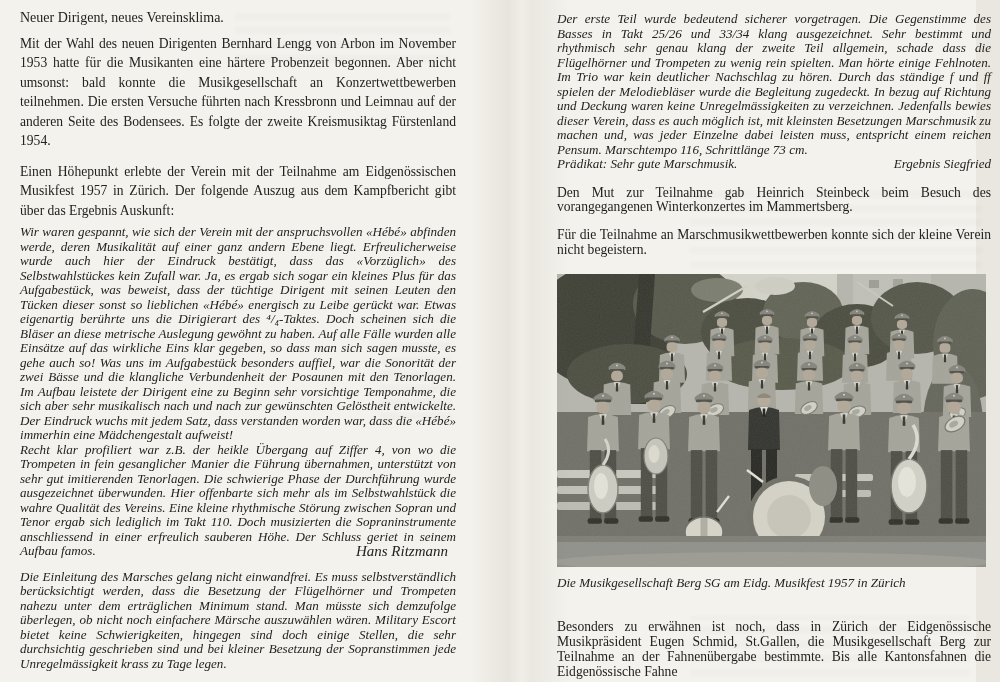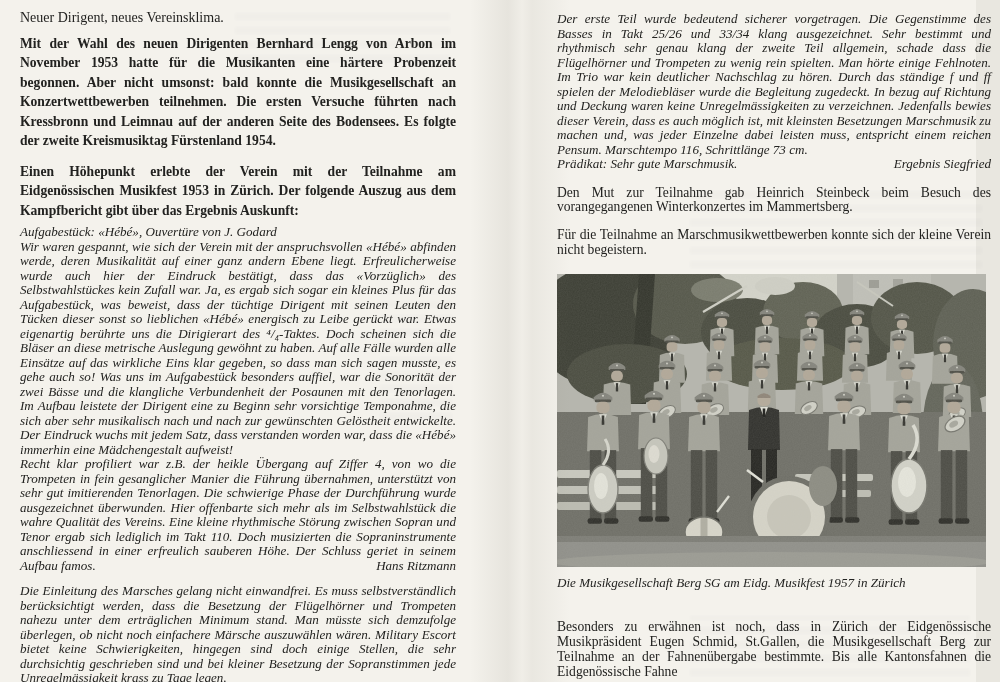--- a/index.html
+++ b/index.html
@@ -33,42 +33,42 @@
       rgba(85,85,105,0.55) 0 7px, rgba(85,85,105,0) 7px 14px);
     opacity:0.045;filter:blur(1.4px);
     pointer-events:none;
   }
   .col{position:absolute;top:0;}
   #left-col{left:20px;width:436px;padding-top:8px;}
   #right-col{left:557px;width:434px;padding-top:12px;}
 
   .roman{
     font-size:13.6px;line-height:19.5px;
-    text-align:justify;margin:0;font-weight:bold;
+    text-align:justify;margin:0;
   }
   .roman-tight{
     font-size:13.6px;line-height:14.8px;
     text-align:justify;margin:0;
   }
   .ital{
     font-style:italic;font-size:13.1px;line-height:14.5px;
     text-align:justify;margin:0;
   }
   .ital-title{
     font-style:italic;font-size:13.1px;line-height:14.5px;
     text-align:left;margin:0;
   }
   .heading{
     font-size:14px;line-height:19.5px;margin:0 0 6px 0;text-align:left;
   }  .mb5{margin-bottom:5px;}
   .mb11{margin-bottom:11px;} .mb13{margin-bottom:13px;} .mb16{margin-bottom:16px;}
   .sigwrap{position:relative;}
   .sig-abs{
-    position:absolute;right:0;bottom:0;
-    font-style:italic;font-size:13px;line-height:14.5px;
+    position:absolute;right:8px;bottom:0;
+    font-style:italic;font-size:15px;line-height:14.5px;
   }
   .predicate-row{
     display:flex;justify-content:space-between;
     margin-bottom:14px;
   }
   #band-photo{
     width:429px;height:293px;display:block;
     margin-top:2px;
   }
   .caption{
@@ -83,22 +83,21 @@
 <div id="spread">
 
   <div class="ghost" style="left:235px;top:6px;width:215px;height:56px;"></div>
   <div class="ghost" style="left:380px;top:290px;width:72px;height:130px;"></div>
   <div class="ghost" style="left:690px;top:186px;width:292px;height:96px;"></div>
   <div class="ghost" style="left:690px;top:616px;width:280px;height:60px;"></div>
 
   <div id="left-col" class="col">
     <p class="heading">Neuer Dirigent, neues Vereinsklima.</p>
     <p class="roman mb11">Mit der Wahl des neuen Dirigenten Bernhard Lengg von Arbon im November 1953 hatte für die Musikanten eine härtere Probenzeit begonnen. Aber nicht umsonst: bald konnte die Musikgesellschaft an Konzertwettbewerben teilnehmen. Die ersten Versuche führten nach Kressbronn und Leimnau auf der anderen Seite des Bodensees. Es folgte der zweite Kreismusiktag Fürstenland 1954.</p>
-    <p class="roman mb5">Einen Höhepunkt erlebte der Verein mit der Teilnahme am Eidgenössischen Musikfest 1953 in Zürich. Der folgende Auszug aus dem Kampfbericht gibt über das Ergebnis Auskunft:</p>
-    <p class="ital-title">Aufgabestück: «Hébé», Ouvertüre von J. Godard</p>
+    <p class="roman mb5">Einen Höhepunkt erlebte der Verein mit der Teilnahme am Eidgenössischen Musikfest 1957 in Zürich. Der folgende Auszug aus dem Kampfbericht gibt über das Ergebnis Auskunft:</p>
     <p class="ital">Wir waren gespannt, wie sich der Verein mit der anspruchsvollen «Hébé» abfinden werde, deren Musikalität auf einer ganz andern Ebene liegt. Erfreulicherweise wurde auch hier der Eindruck bestätigt, dass das «Vorzüglich» des Selbstwahlstückes kein Zufall war. Ja, es ergab sich sogar ein kleines Plus für das Aufgabestück, was beweist, dass der tüchtige Dirigent mit seinen Leuten den Tücken dieser sonst so lieblichen «Hébé» energisch zu Leibe gerückt war. Etwas eigenartig berührte uns die Dirigierart des ⁴/₄-Taktes. Doch scheinen sich die Bläser an diese metrische Auslegung gewöhnt zu haben. Auf alle Fälle wurden alle Einsätze auf das wirkliche Eins klar gegeben, so dass man sich sagen musste, es gehe auch so! Was uns im Aufgabestück besonders auffiel, war die Sonorität der zwei Bässe und die klangliche Verbundenheit der Posaunen mit den Tenorlagen. Im Aufbau leistete der Dirigent eine zu Beginn sehr vorsichtige Temponahme, die sich aber sehr musikalisch nach und nach zur gewünschten Gelöstheit entwickelte. Der Eindruck wuchs mit jedem Satz, dass verstanden worden war, dass die «Hébé» immerhin eine Mädchengestalt aufweist!</p>
     <div class="sigwrap mb11">
       <p class="ital">Recht klar profiliert war z.B. der heikle Übergang auf Ziffer 4, von wo die Trompeten in fein gesanglicher Manier die Führung übernahmen, unterstützt von sehr gut imitierenden Tenorlagen. Die schwierige Phase der Durchführung wurde ausgezeichnet überwunden. Hier offenbarte sich mehr als im Selbstwahlstück die wahre Qualität des Vereins. Eine kleine rhythmische Störung zwischen Sopran und Tenor ergab sich lediglich im Takt 110. Doch musizierten die Sopraninstrumente anschliessend in einer erfreulich sauberen Höhe. Der Schluss geriet in seinem Aufbau famos.</p>
       <span class="sig-abs">Hans Ritzmann</span>
     </div>
     <p class="ital">Die Einleitung des Marsches gelang nicht einwandfrei. Es muss selbstverständlich berücksichtigt werden, dass die Besetzung der Flügelhörner und Trompeten nahezu unter dem erträglichen Minimum stand. Man müsste sich demzufolge überlegen, ob nicht noch einfachere Märsche auszuwählen wären. Military Escort bietet keine Schwierigkeiten, hingegen sind doch einige Stellen, die sehr durchsichtig geschrieben sind und bei kleiner Besetzung der Sopranstimmen jede Unregelmässigkeit krass zu Tage legen.</p>
   </div>
 
   <div id="right-col" class="col">
     <p class="ital">Der erste Teil wurde bedeutend sicherer vorgetragen. Die Gegenstimme des Basses in Takt 25/26 und 33/34 klang ausgezeichnet. Sehr bestimmt und rhythmisch sehr genau klang der zweite Teil allgemein, schade dass die Flügelhörner und Trompeten zu wenig rein spielten. Man hörte einige Fehlnoten. Im Trio war kein deutlicher Nachschlag zu hören. Durch das ständige f und ff spielen der Melodiebläser wurde die Begleitung zugedeckt. In bezug auf Richtung und Deckung waren keine Unregelmässigkeiten zu verzeichnen. Jedenfalls bewies dieser Verein, dass es auch möglich ist, mit kleinsten Besetzungen Marschmusik zu machen und, was jeder Einzelne dabei leisten muss, entspricht einem reichen Pensum. Marschtempo 116, Schrittlänge 73 cm.</p>

